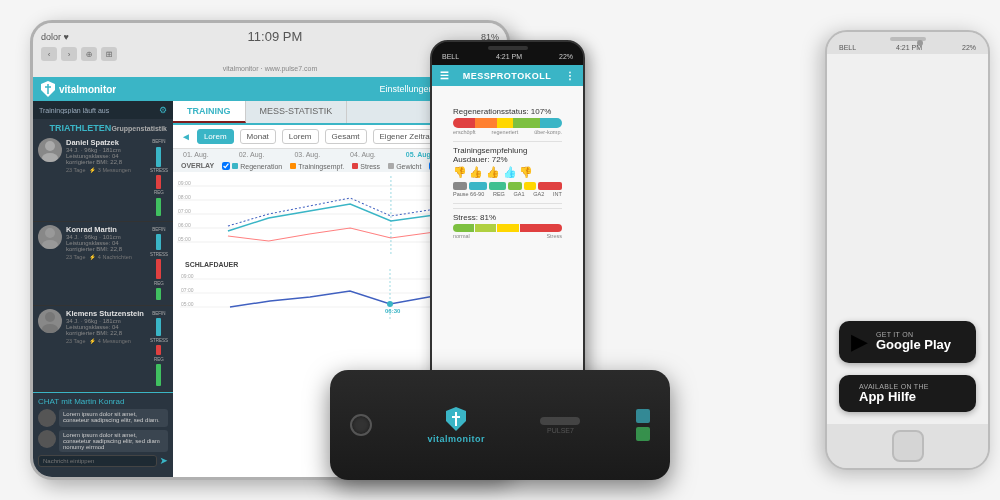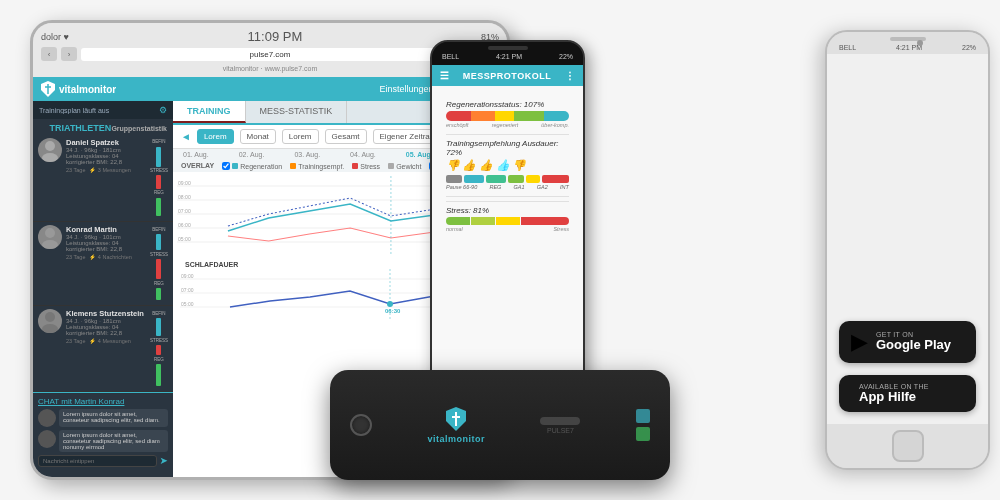--- a/index.html
+++ b/index.html
@@ -187,21 +187,20 @@
     
     .chat-section {
       padding: 4px 5px;
       border-top: 1px solid #3ab5c6;
     }
 
     .chat-header {
       font-size: 8px;
       color: #3ab5c6;
       margin-bottom: 3px;
-      text-decoration: underline;
     }
 
     .chat-msg {
       display: flex;
       gap: 3px;
       margin-bottom: 3px;
     }
 
     .chat-avatar {
       width: 18px;
@@ -400,24 +399,23 @@
     }
 
     .mess-title {
       font-size: 9px;
       font-weight: bold;
       letter-spacing: 0.5px;
     }
 
     .phone-content {
       flex: 1;
-      padding: 14px;
+      padding: 21px;
       overflow: hidden;
       background: #f8f8f8;
-      font-style: italic;
     }
 
     .metric-section {
       margin-bottom: 6px;
     }
 
     .metric-title {
       font-size: 8px;
       color: #333;
       margin-bottom: 2px;
@@ -678,21 +676,20 @@
 <div class="tablet">
   <div class="tablet-chrome">
     <div class="tablet-bar1">
       <span>dolor ♥</span>
       <span style="flex:1; text-align:center; font-size:13px;">11:09 PM</span>
       <span>81%</span>
     </div>
     <div class="tablet-bar2">
       <div class="nav-btn">‹</div>
       <div class="nav-btn">›</div>
-      <div class="address-bar">pulse7.com</div>
       <div class="nav-btn">⊕</div>
       <div class="nav-btn">⊞</div>
     </div>
     <div style="font-size:7px; color:#888; padding:1px 4px; text-align:center;">vitalmonitor · www.pulse7.com</div>
   </div>
 
   <div class="tablet-screen">
 
     <div class="app-nav">
       <div class="app-logo">

